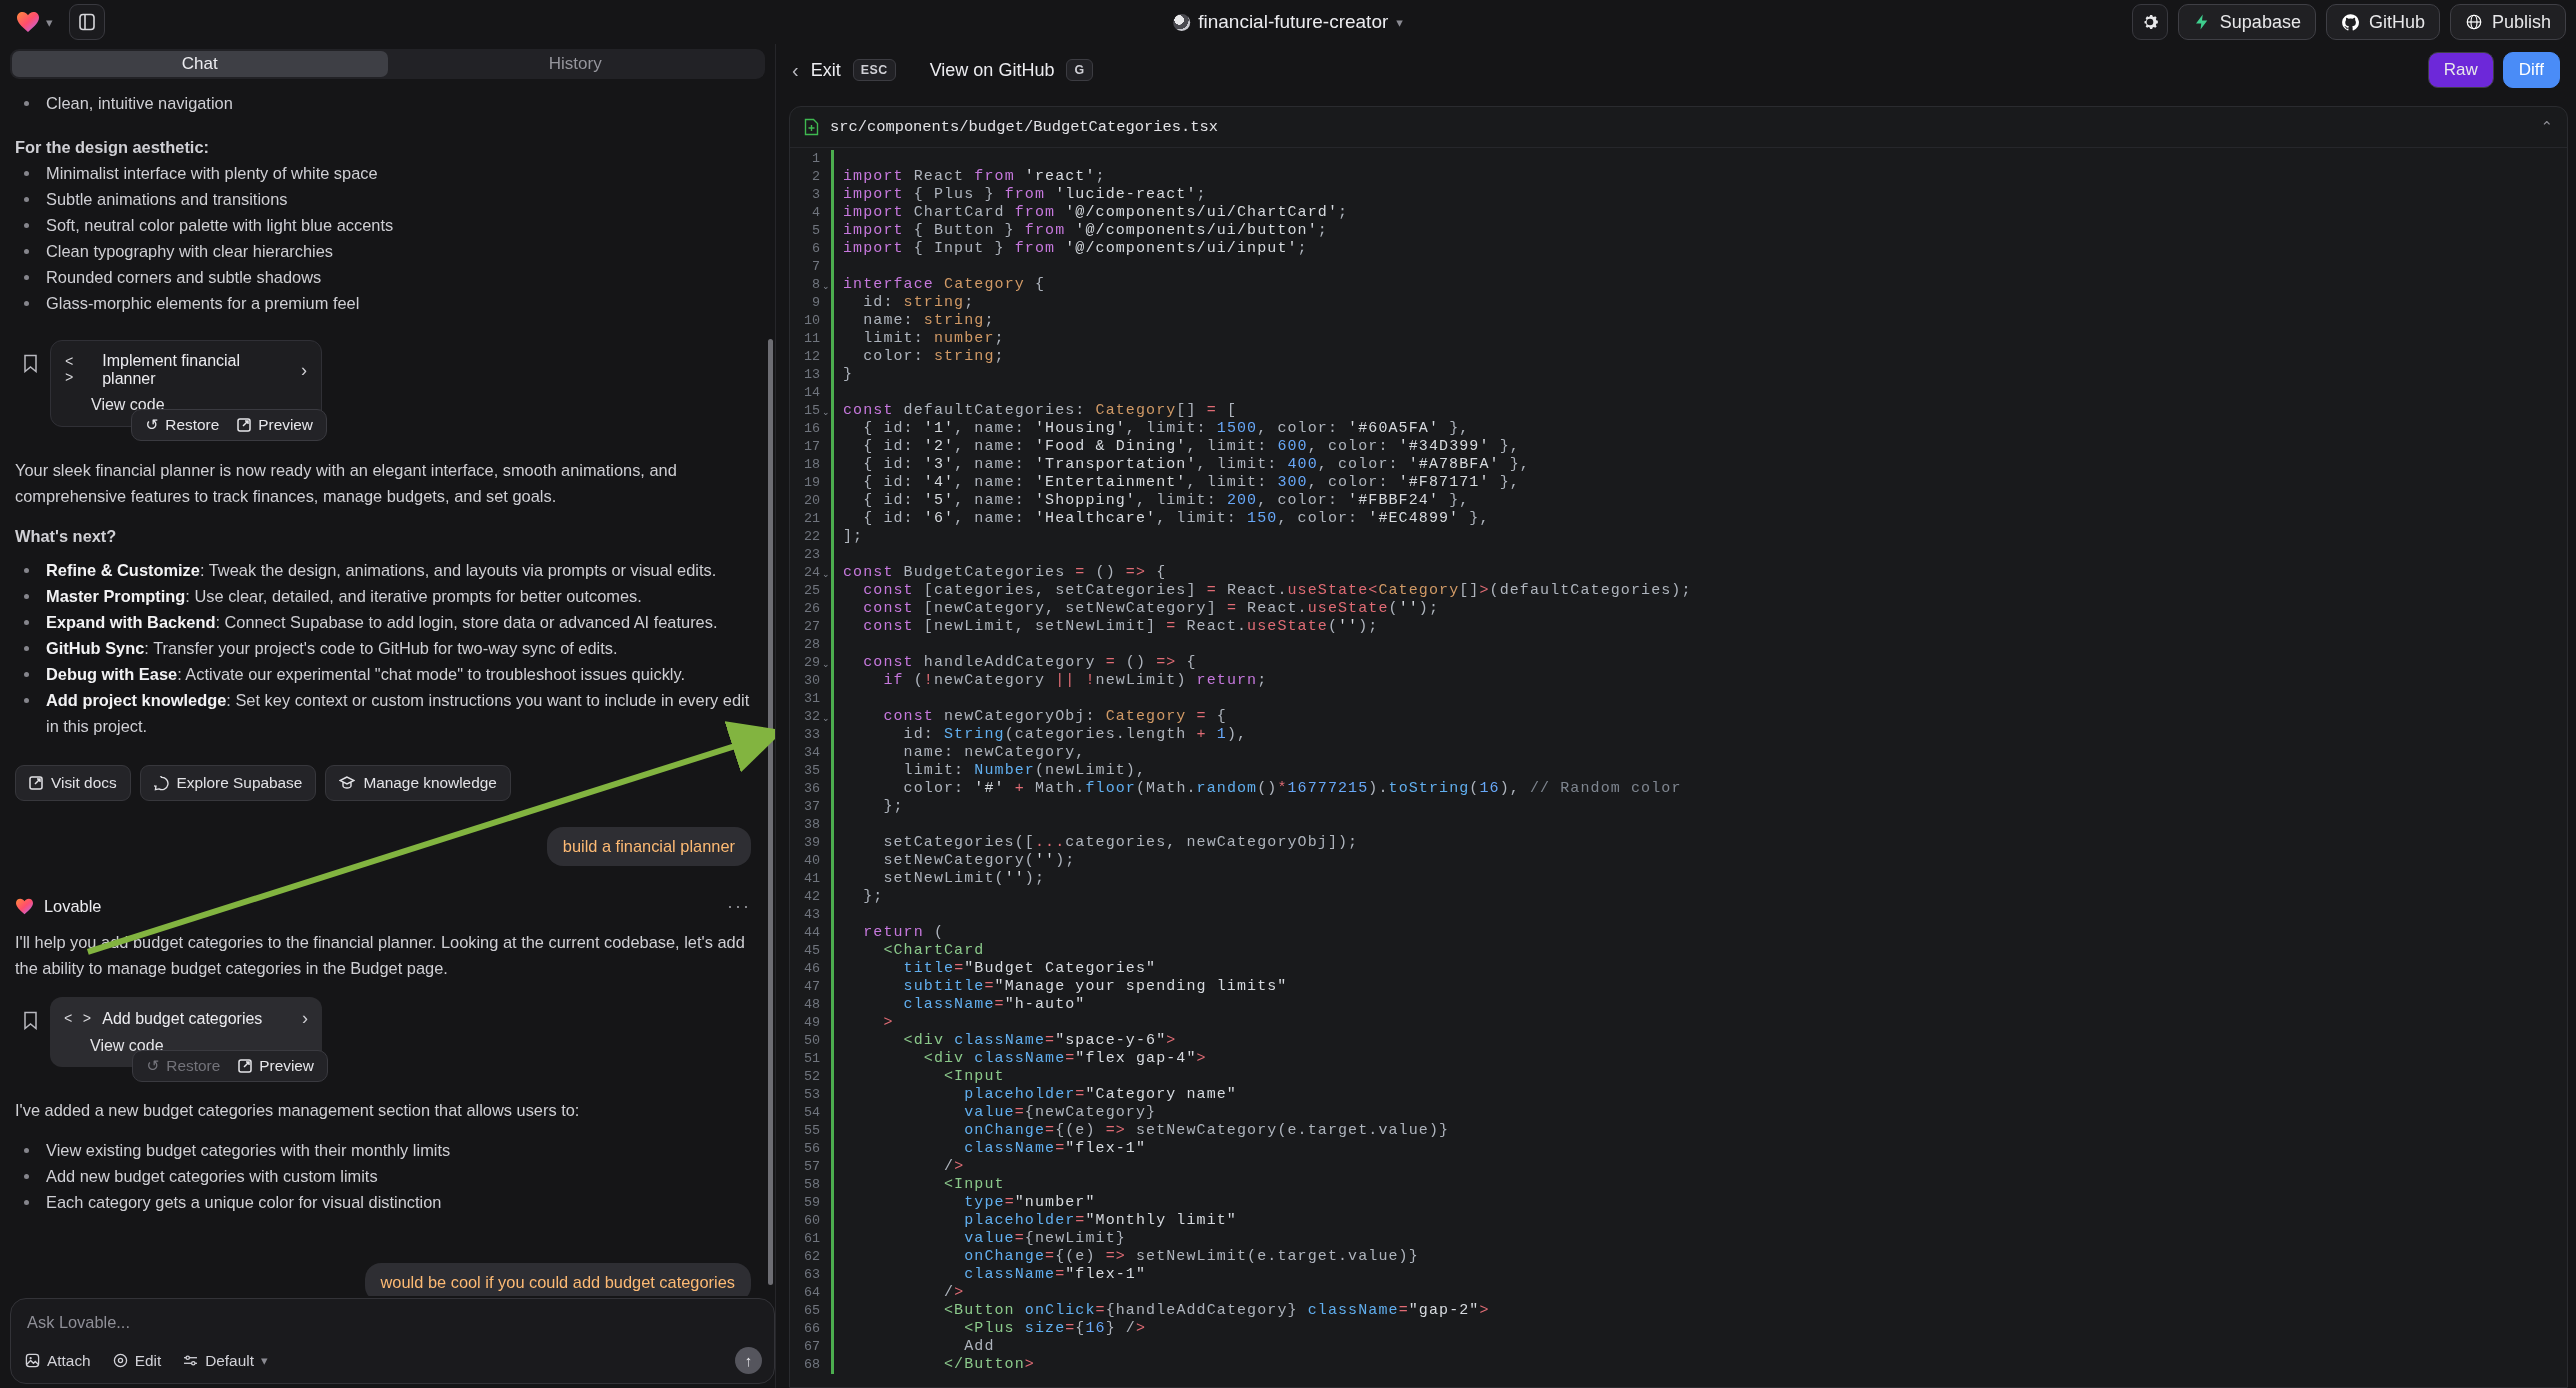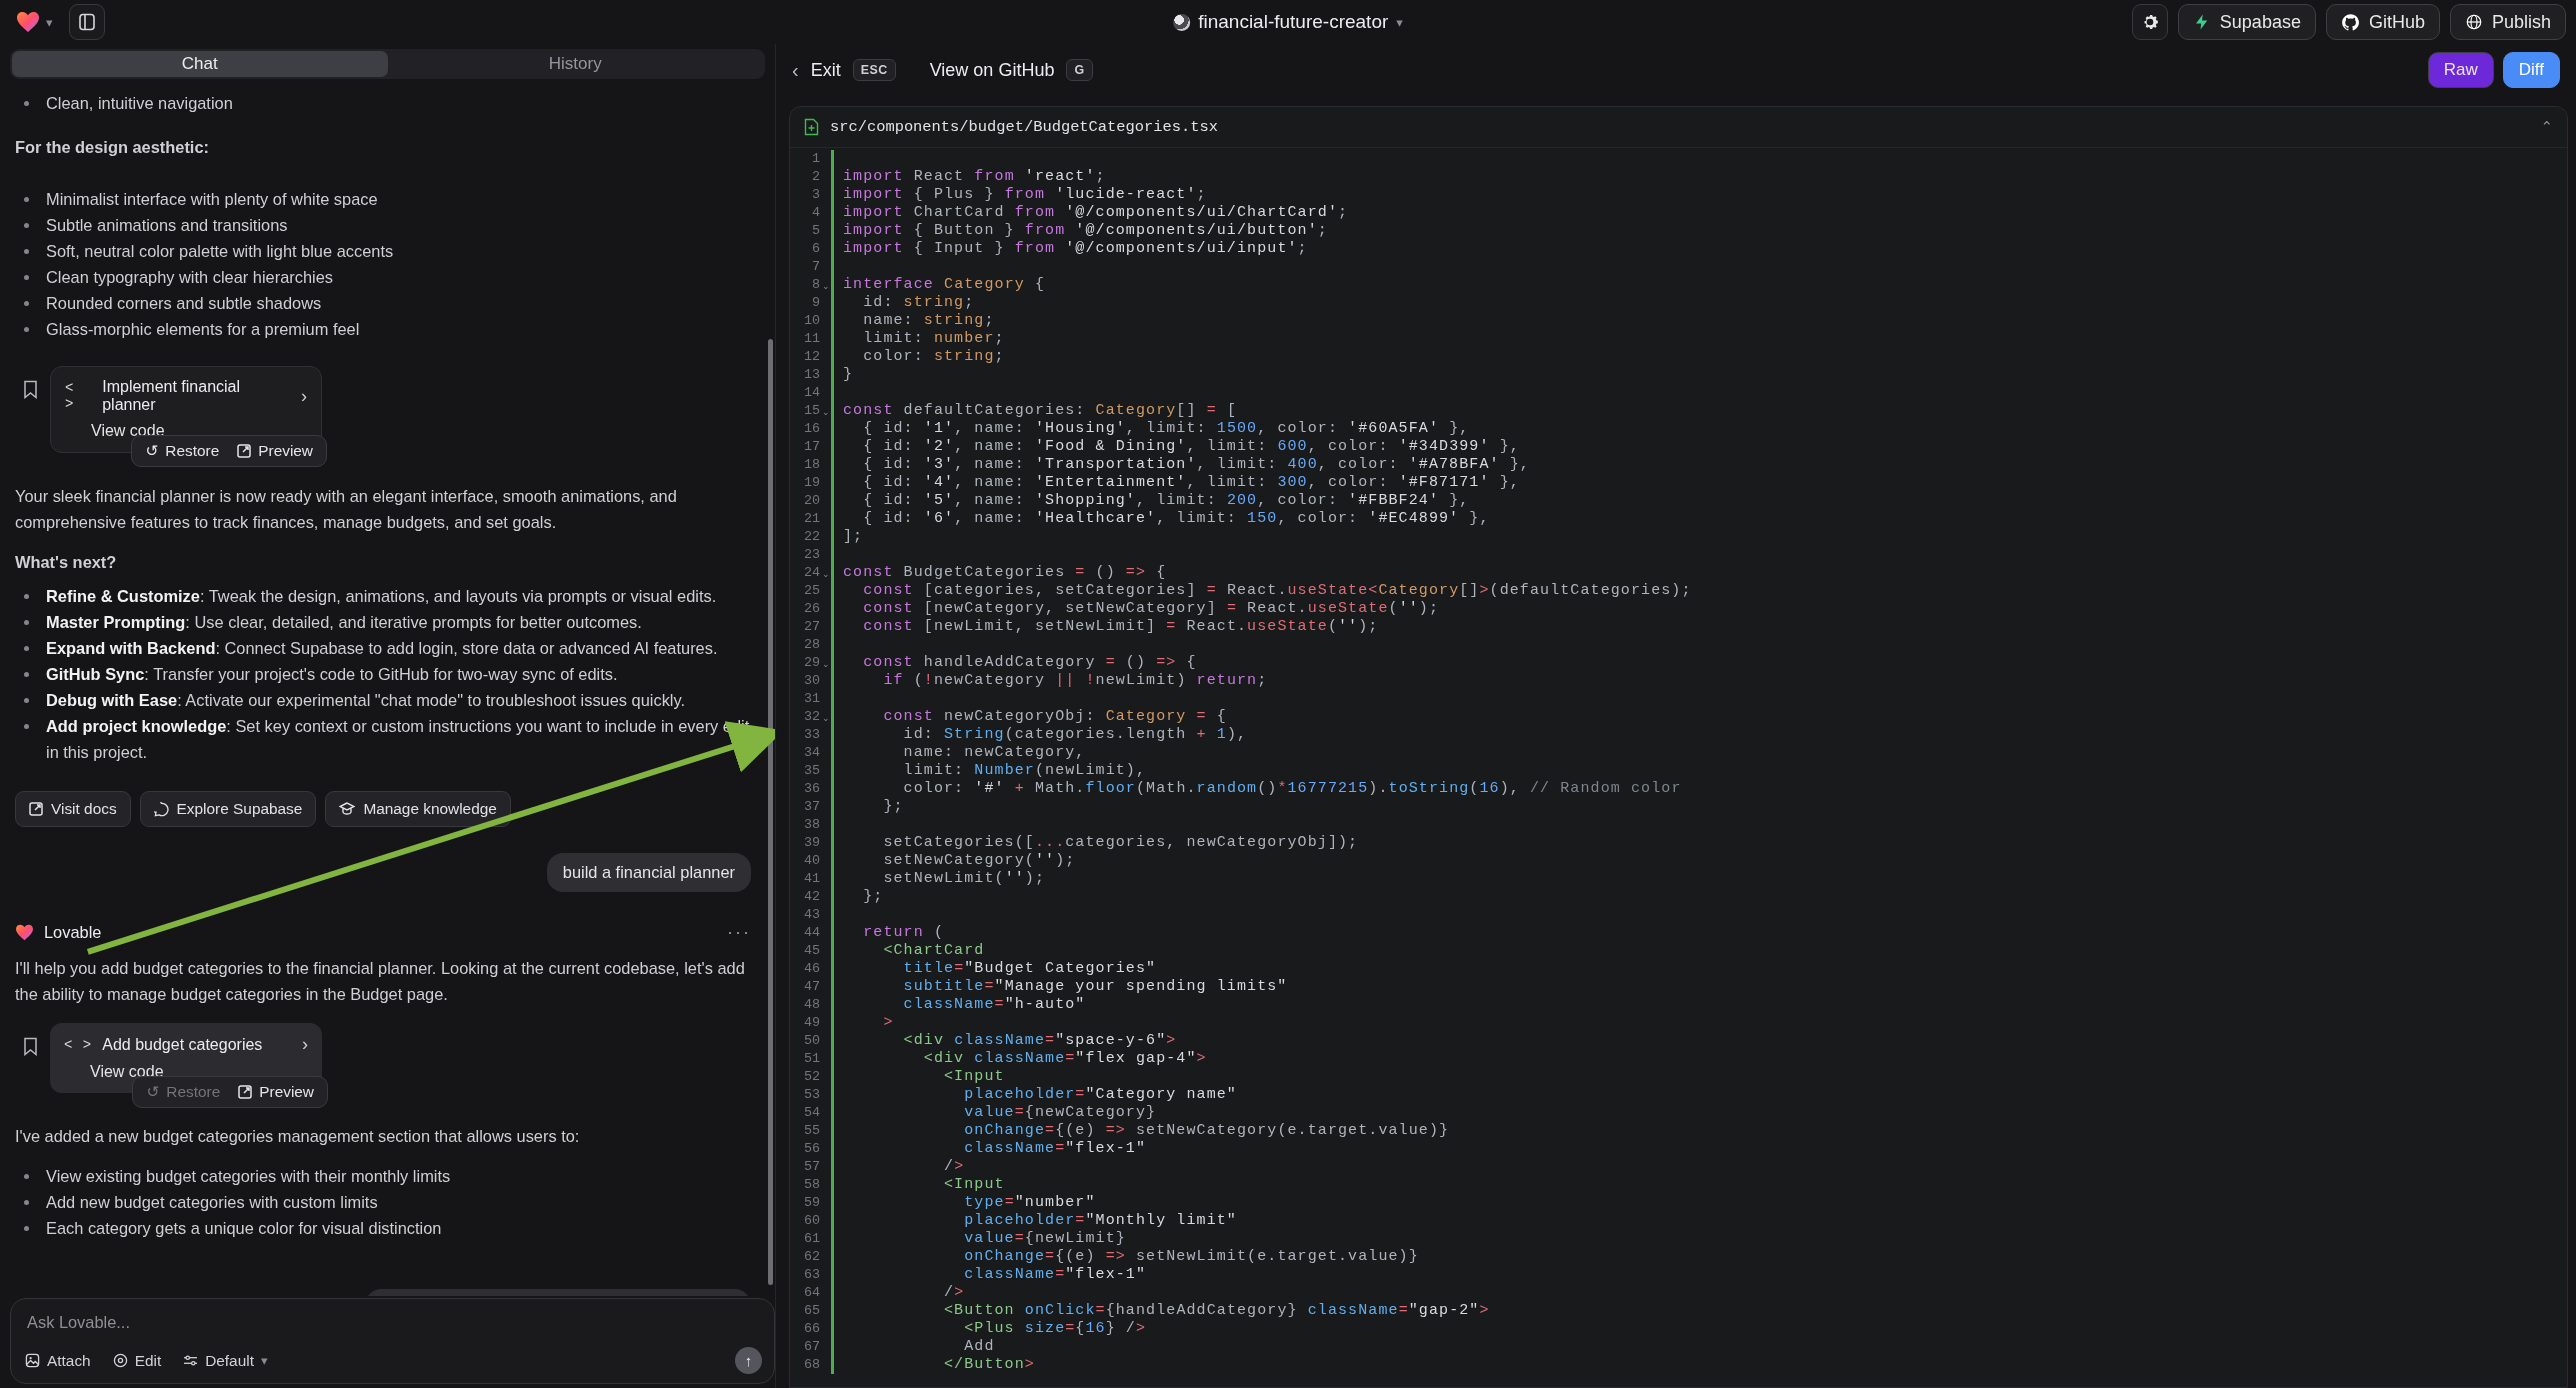--- a/index.html
+++ b/index.html
@@ -41,21 +41,21 @@
   .ccard-arrow{margin-left:auto;color:#cfcfd4;font-size:18px;}
   .viewcode{margin:8px 0 0 26px;color:#e4e4e8;font-size:16px;}
   .pill{position:absolute;right:-6px;bottom:-15px;display:flex;align-items:center;gap:18px;background:#232327;
         border:1px solid #3a3a40;border-radius:10px;padding:6px 13px;font-size:15.4px;color:#e2e2e6;white-space:nowrap;}
   .pill .dim{color:#73737a;display:flex;gap:7px;align-items:center;}
   .pill .lit{color:#e6e6ea;display:flex;gap:7px;align-items:center;}
   .chips{display:flex;gap:9px;margin-top:26px;}
   .chip{display:flex;align-items:center;gap:8px;height:34px;padding:0 13px;background:#242428;border:1px solid #37373c;
         border-radius:9px;color:#e2e2e6;font-size:15.4px;}
   .bubble-row{display:flex;justify-content:flex-end;}
-  .bubble{background:#2e2e33;border-radius:16px;padding:10px 16px;font-size:16.4px;color:#e5e5e5;max-width:558px;}
+  .bubble{background:#2e2e33;border-radius:16px;padding:10px 16px;font-size:16.4px;color:#fdba74;max-width:558px;}
   .lov-head{display:flex;align-items:center;gap:10px;margin-top:30px;}
   .lov-name{color:#ececf0;font-size:16.4px;}
   .dots{margin-left:auto;color:#9a9aa0;font-size:18px;letter-spacing:2px;}
   .chat-sb{position:absolute;right:2px;top:295px;width:5px;height:946px;border-radius:3px;background:#7d7d84;opacity:.85;}
   .arrow-svg{position:absolute;left:0;top:0;width:775px;height:1344px;pointer-events:none;z-index:40;}
   
   .composer{position:absolute;left:10px;right:0;bottom:4px;height:86px;background:#1a1a1d;border:1px solid #333338;
             border-radius:16px;box-sizing:border-box;padding:14px 14px 10px 16px;}
   .composer .ph{color:#8f8f97;font-size:16.4px;}
   .comp-row{position:absolute;left:14px;right:12px;bottom:9px;display:flex;align-items:center;gap:22px;color:#d2d2d8;font-size:15.4px;}
@@ -156,21 +156,21 @@
     <div class="tabs">
       <div class="tab active">Chat</div>
       <div class="tab">History</div>
     </div>
 
     <div class="scroll">
       <ul class="blist" style="margin-top:6px" id="intro-list">
           <li>Clean, intuitive navigation</li>
         </ul>
       <p class="h-strong" style="margin-top:18px">For the design aesthetic:</p>
-      <ul class="blist" style="margin-top:26px" id="design-list">
+      <ul class="blist" style="margin-top:0" id="design-list">
           <li>Minimalist interface with plenty of white space</li>
           <li>Subtle animations and transitions</li>
           <li>Soft, neutral color palette with light blue accents</li>
           <li>Clean typography with clear hierarchies</li>
           <li>Rounded corners and subtle shadows</li>
           <li>Glass-morphic elements for a premium feel</li>
         </ul>
 
       <div class="msg-card-wrap">
         <span class="bookmark">

